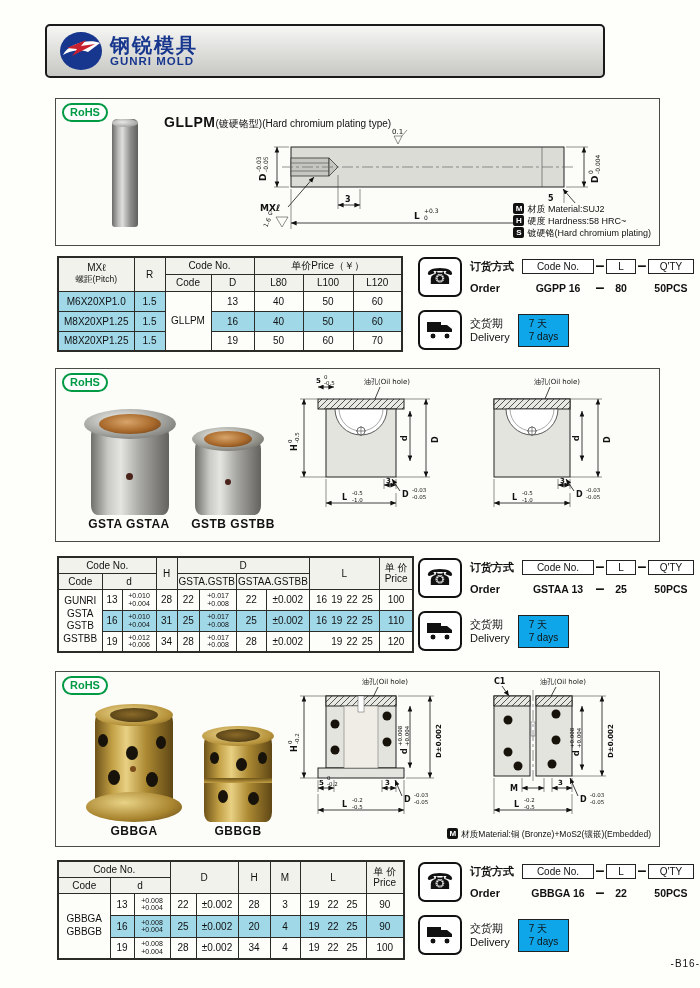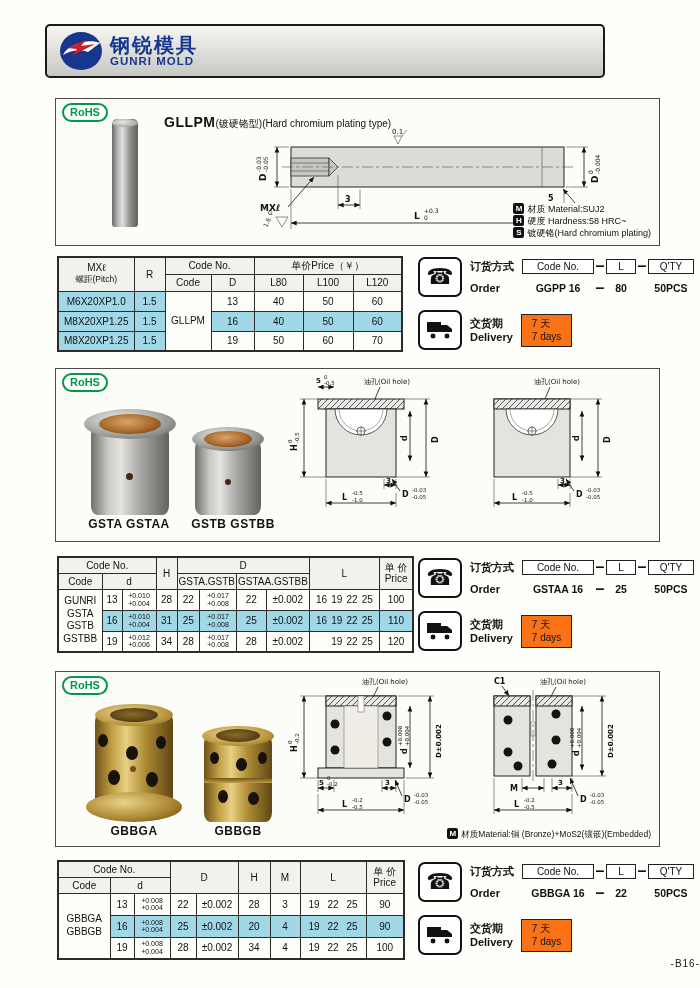--- a/index.html
+++ b/index.html
@@ -48,22 +48,22 @@
   .order{position:absolute;display:flex;gap:8px;align-items:flex-start;}
   .obox{width:40px;height:36px;border:2px solid #111;border-radius:7px;display:flex;align-items:center;justify-content:center;background:#fff;flex:0 0 auto;}
   .phoneg{font-size:22px;line-height:1;}
   .ogrid{display:grid;grid-template-columns:52px 72px 12px 30px 12px 46px;row-gap:4px;align-items:center;}
   .ogrid .cnl{font-weight:bold;font-size:11px;}
   .ogrid .enl{font-weight:bold;font-size:11px;}
   .bx{border:1.5px solid #222;padding:1px 2px;text-align:center;font-size:10px;background:#fff;}
   .dash{text-align:center;font-weight:bold;}
   .exv{font-weight:bold;font-size:10.5px;text-align:center;white-space:nowrap;}
   .delv{position:absolute;display:flex;gap:8px;align-items:center;}
-  .delv .lab{font-weight:bold;font-size:11px;line-height:1.3;}
-  .dbox{border:1.5px solid #222;padding:2px 10px;font-size:10px;line-height:1.35;background:#f97316;}
+  .delv .lab{font-weight:normal;font-size:11px;line-height:1.3;}
+  .dbox{border:1.5px solid #222;padding:2px 10px;font-size:10px;line-height:1.35;background:#0ea5e9;}
   .footer{position:absolute;left:0;top:958px;width:100%;text-align:right;font-size:10px;letter-spacing:1px;}
   svg text{font-family:"DejaVu Sans",sans-serif;fill:#111;}
   .dim{stroke:#111;stroke-width:.8;fill:none;}
   .ext{stroke:#444;stroke-width:.6;fill:none;}
   .ctr{stroke:#666;stroke-width:.7;fill:none;stroke-dasharray:11 3 3 3;}
 </style>
 </head>
 <body>
 
 <svg width="0" height="0" style="position:absolute">
@@ -456,21 +456,21 @@
       <span class="phoneg">☎</span>
     </div>
   <div class="ogrid">
     <span class="cnl">订货方式</span>
     <span class="bx">Code No.</span>
     <span class="dash">–</span>
     <span class="bx">L</span>
     <span class="dash">–</span>
     <span class="bx">Q'TY</span>
     <span class="enl">Order</span>
-    <span class="exv">GSTAA 16</span>
+    <span class="exv">GSTAA 13</span>
     <span class="dash">–</span>
     <span class="exv">25</span>
     <span></span>
     <span class="exv">50PCS</span>
   </div>
 </div>
 <div class="delv" style="left:418px;top:611px">
   <div class="obox">
     <svg width="28" height="20" viewBox="0 0 28 20">
         <path d="M1 2 h14 v10 h-14 z M15 5 h6 l5 4 v3 h-11 z" fill="#111"></path>

